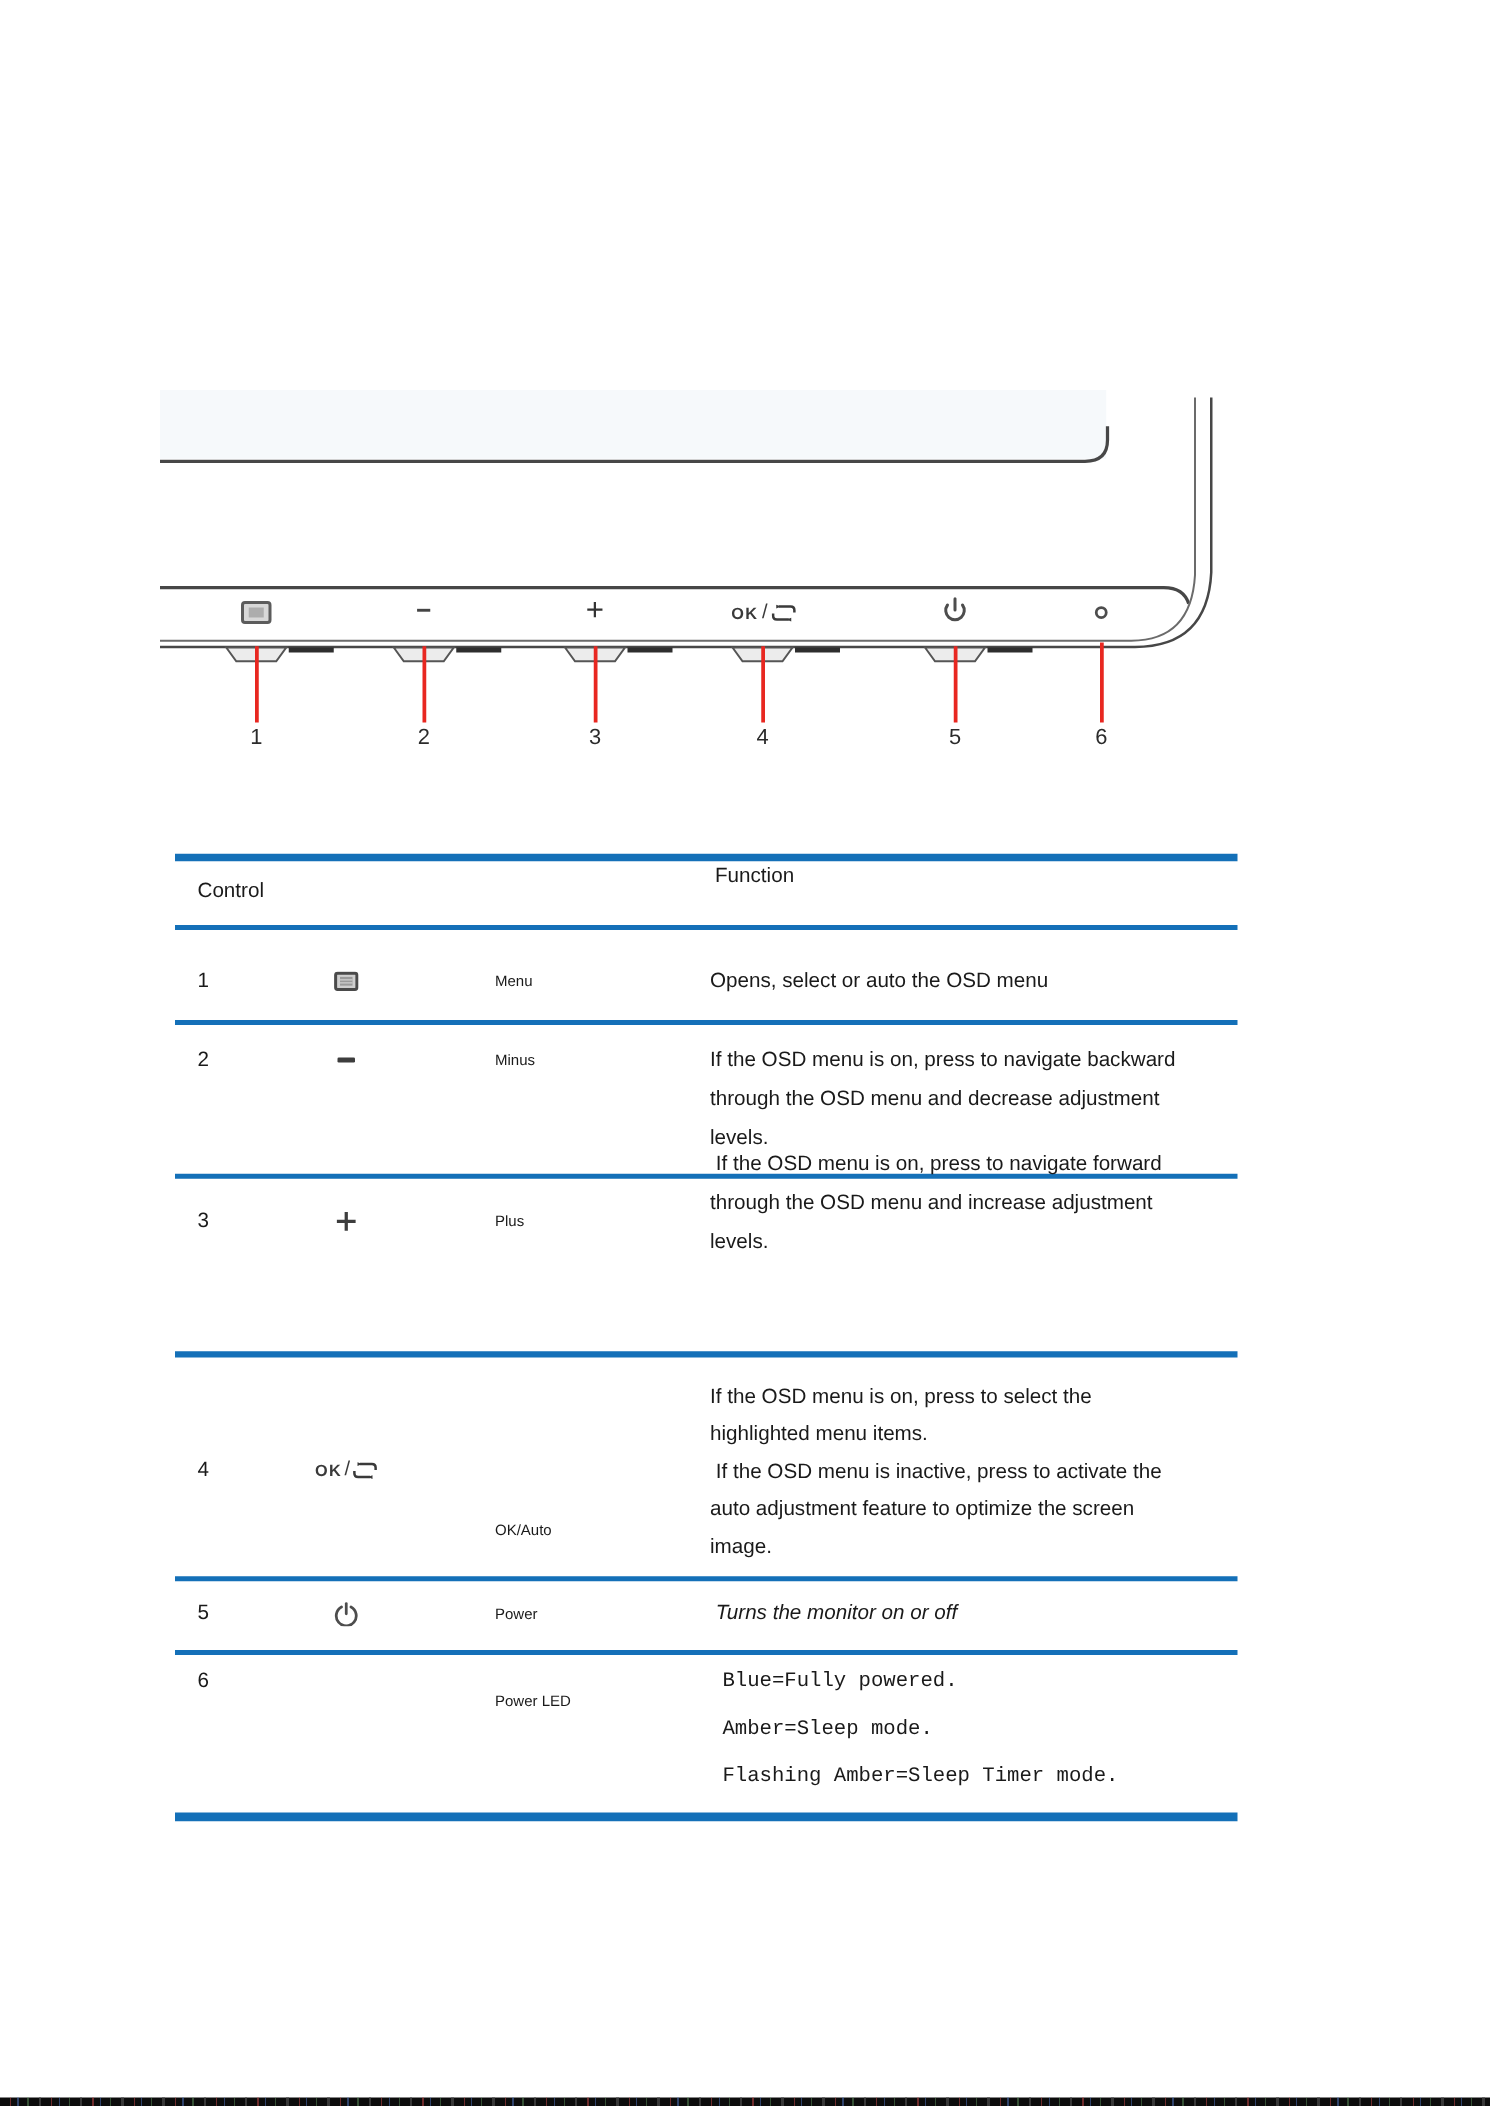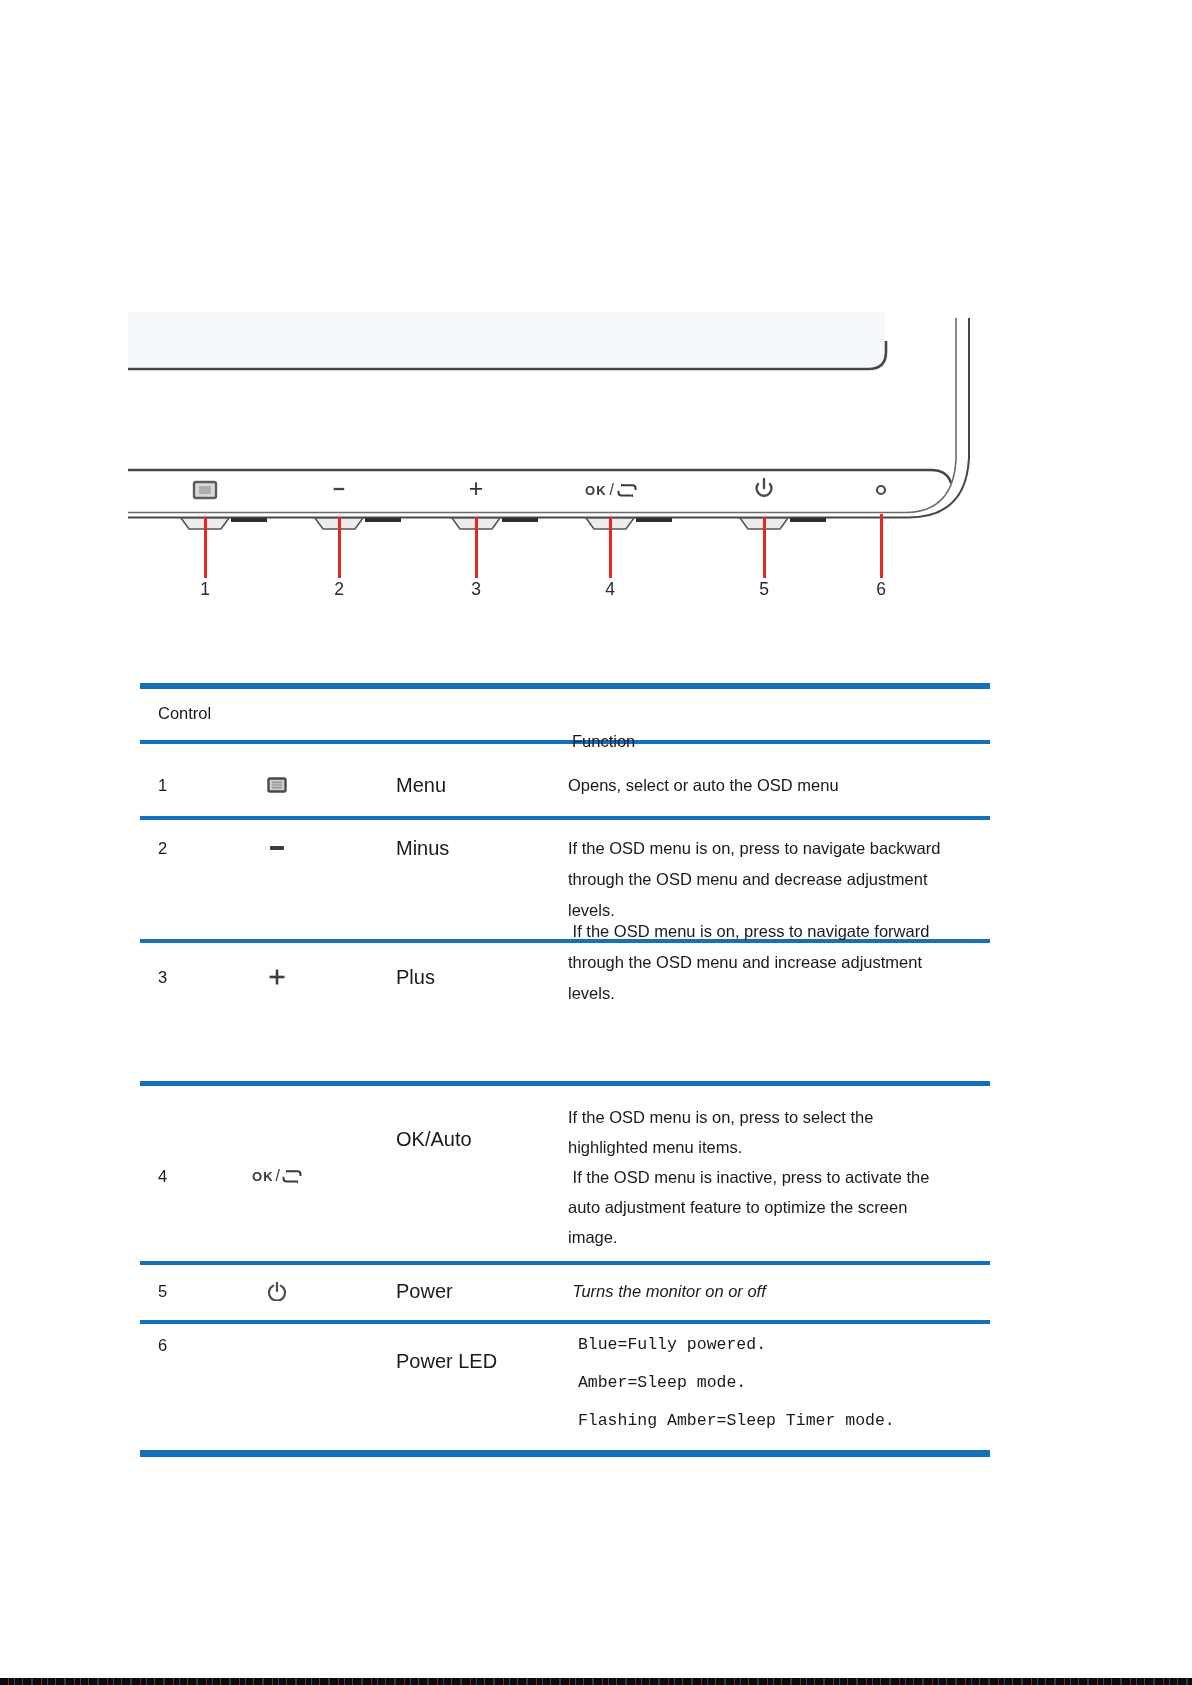--- a/index.html
+++ b/index.html
@@ -16,21 +16,21 @@
   .glyph-ok{left:566px;top:481px;width:90px;display:flex;align-items:center;justify-content:center;gap:3px;}
   .ok-txt{font-size:13px;font-weight:700;letter-spacing:1px;color:#3a3a3a;}
   .ok-slash{font-size:16px;font-weight:400;color:#3a3a3a;}
   .callout-line{position:absolute;width:3px;background:#e82720;}
   .callout-num{position:absolute;width:44px;top:579px;height:24px;text-align:center;
     font-size:17.5px;color:#2b2b2b;}
   
   .rule{position:absolute;left:140px;width:850px;background:#1470b8;}
   .cellnum{position:absolute;left:158px;font-size:16.5px;transform:translateY(-50%);}
   .cellicon{position:absolute;left:250px;width:54px;display:flex;justify-content:center;align-items:center;transform:translateY(-50%);}
-  .cellname{position:absolute;left:396px;font-size:20px;transform:translateY(-50%);white-space:pre;}
+  .cellname{position:absolute;left:396px;font-size:12px;transform:translateY(-50%);white-space:pre;}
   .celldesc{position:absolute;left:568px;font-size:16.5px;white-space:pre-wrap;}
   .celldesc.oneline{transform:translateY(-50%);}
   .lh31{line-height:31px;}
   .lh30{line-height:30px;}
   .lh38{line-height:38px;font-family:Liberation Mono, monospace;}
   .hdr{position:absolute;font-size:16.5px;transform:translateY(-50%);}
   
   #bottom-strip{
     position:absolute;left:0;top:1678px;width:1192px;height:7px;background-color:#0c0c0c;
     background-image:repeating-linear-gradient(90deg,
@@ -122,21 +122,21 @@
   <div class="rule" style="top:683px;height:6px;"></div>
   <div class="rule" style="top:740px;height:4px;"></div>
   <div class="rule" style="top:816px;height:3.5px;"></div>
   <div class="rule" style="top:939px;height:4px;"></div>
   <div class="rule" style="top:1081px;height:4.5px;"></div>
   <div class="rule" style="top:1261px;height:4px;"></div>
   <div class="rule" style="top:1320px;height:4px;"></div>
   <div class="rule" style="top:1450px;height:7px;"></div>
 
   <div class="hdr" style="left:158px;top:713px;">Control</div>
-  <div class="hdr" style="left:572px;top:741px;">Function</div>
+  <div class="hdr" style="left:572px;top:701px;">Function</div>
 
   <div>
     <div class="cellnum" style="top:785px;">1</div>
     <div class="cellicon" style="top:785px;">
       <svg width="20" height="16" viewBox="0 0 20 16">
         <rect x="1.5" y="1.5" width="17" height="13" rx="1.5" fill="#cfcfcf" stroke="#4a4a4a" stroke-width="2.4"></rect>
         <rect x="5" y="4.5" width="10" height="7" fill="#9a9a9a"></rect>
         <line x1="5" y1="6.8" x2="15" y2="6.8" stroke="#cfcfcf" stroke-width="1"></line>
         <line x1="5" y1="9.2" x2="15" y2="9.2" stroke="#cfcfcf" stroke-width="1"></line>
       </svg>
@@ -179,21 +179,21 @@
       <span class="ok-slash" style="margin:0 2px;">/</span>
       <svg width="20" height="15" viewBox="0 0 20 15">
         <g fill="none" stroke="#3a3a3a" stroke-width="2">
           <path d="M6 2.2 H15.5 Q18.5 2.2 18.5 5.2 V7"></path>
           <path d="M14 12.6 H4.5 Q1.5 12.6 1.5 9.6 V7.8"></path>
         </g>
         <path d="M4 0.8 L7.8 2.2 L4 3.8 Z" fill="#3a3a3a"></path>
         <path d="M16 11.2 L12.2 12.6 L16 14.2 Z" fill="#3a3a3a"></path>
       </svg>
     </div>
-    <div class="cellname" style="top:1139px;">OK/Auto</div>
+    <div class="cellname" style="top:1224px;">OK/Auto</div>
     <div class="celldesc lh30" style="top:1102px;">If the OSD menu is on, press to select the
 highlighted menu items.
  If the OSD menu is inactive, press to activate the
 auto adjustment feature to optimize the screen
 image.</div>
   </div>
 
   <div>
     <div class="cellnum" style="top:1291px;">5</div>
     <div class="cellicon" style="top:1291px;">

